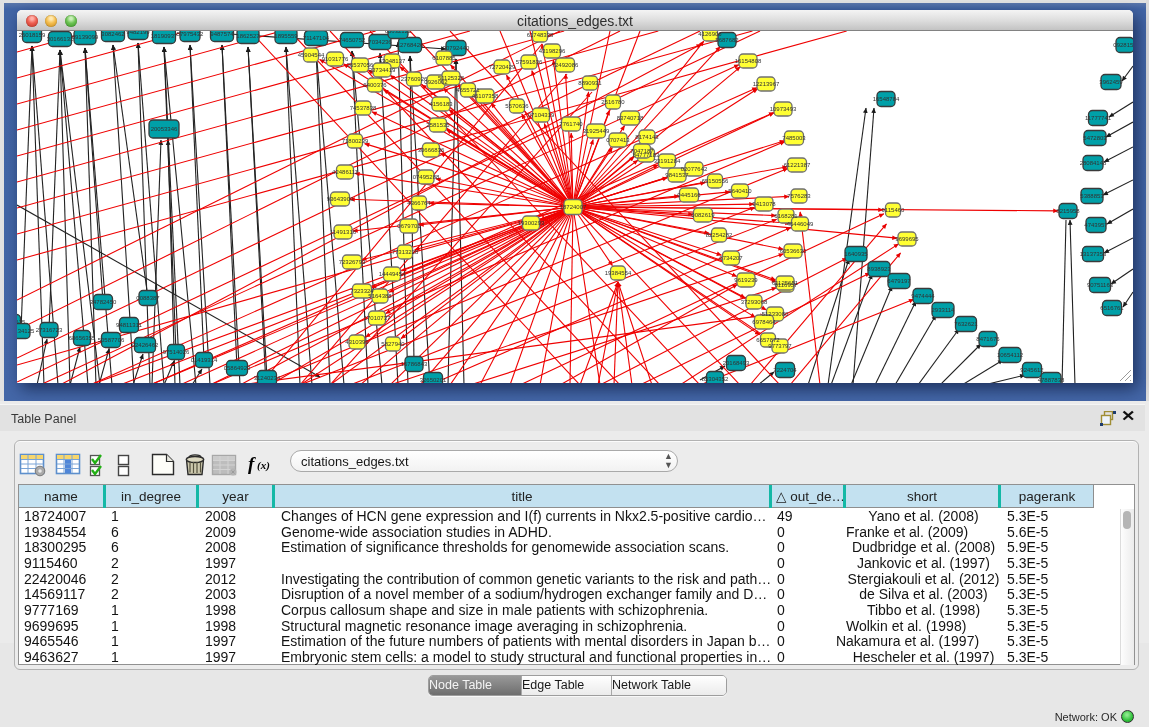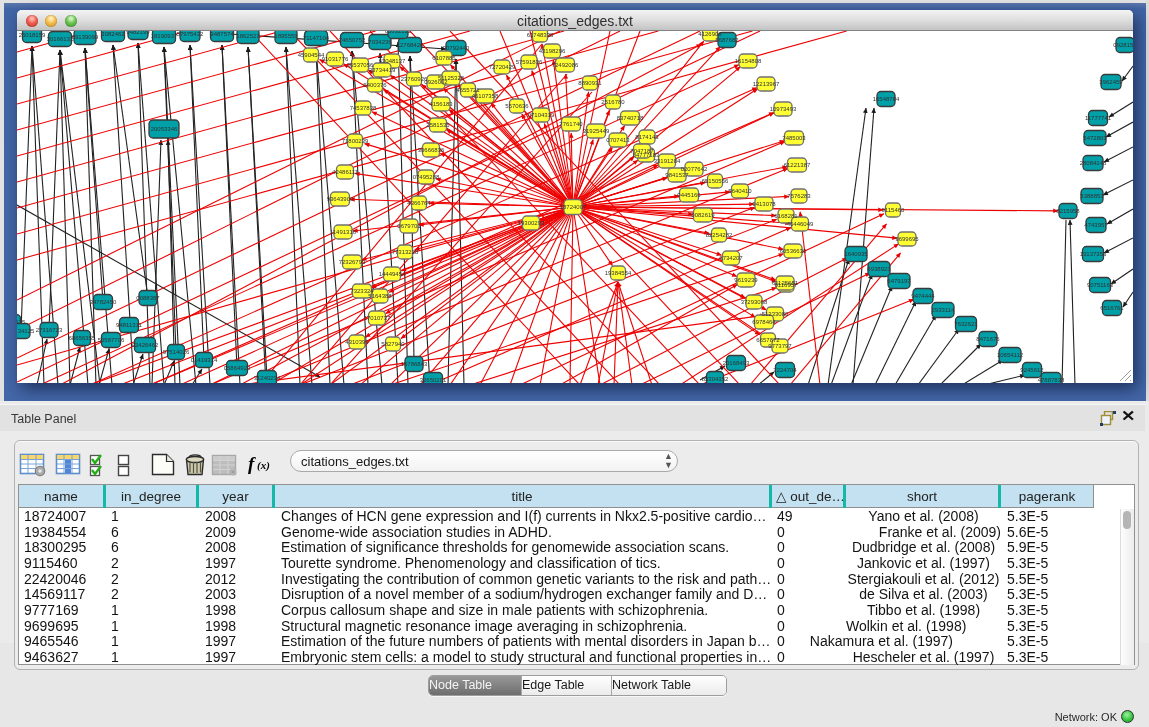--- a/index.html
+++ b/index.html
@@ -649,37 +649,36 @@
           <span class="c" style="left:758px;width:65px">49</span>
           <span class="c" style="left:827px;width:155px;text-align:center">Yano et al. (2008)</span>
           <span class="c" style="left:988px;width:86px">5.3E-5</span>
         </div>
         <div class="tr" style="top:15.7px">
           <span class="c" style="left:5px;width:80px">19384554</span>
           <span class="c" style="left:92px;width:80px">6</span>
           <span class="c" style="left:186px;width:66px">2009</span>
           <span class="c" style="left:262px;width:492px">Genome-wide association studies in ADHD.</span>
           <span class="c" style="left:758px;width:65px">0</span>
-          <span class="c" style="left:827px;width:155px;text-align:right">Franke et al. (2009)</span>
+          <span class="c" style="left:827px;width:155px;text-align:left">Franke et al. (2009)</span>
           <span class="c" style="left:988px;width:86px">5.6E-5</span>
         </div>
         <div class="tr" style="top:31.3px">
           <span class="c" style="left:5px;width:80px">18300295</span>
           <span class="c" style="left:92px;width:80px">6</span>
           <span class="c" style="left:186px;width:66px">2008</span>
           <span class="c" style="left:262px;width:492px">Estimation of significance thresholds for genomewide association scans.</span>
           <span class="c" style="left:758px;width:65px">0</span>
           <span class="c" style="left:827px;width:155px;text-align:center">Dudbridge et al. (2008)</span>
           <span class="c" style="left:988px;width:86px">5.9E-5</span>
         </div>
         <div class="tr" style="top:47.0px">
           <span class="c" style="left:5px;width:80px">9115460</span>
           <span class="c" style="left:92px;width:80px">2</span>
           <span class="c" style="left:186px;width:66px">1997</span>
-          <span class="c" style="left:262px;width:492px">Tourette syndrome. Phenomenology and classification of tics.</span>
           <span class="c" style="left:758px;width:65px">0</span>
           <span class="c" style="left:827px;width:155px;text-align:center">Jankovic et al. (1997)</span>
           <span class="c" style="left:988px;width:86px">5.3E-5</span>
         </div>
         <div class="tr" style="top:62.6px">
           <span class="c" style="left:5px;width:80px">22420046</span>
           <span class="c" style="left:92px;width:80px">2</span>
           <span class="c" style="left:186px;width:66px">2012</span>
           <span class="c" style="left:262px;width:492px">Investigating the contribution of common genetic variants to the risk and pathogen…</span>
           <span class="c" style="left:758px;width:65px">0</span>
@@ -712,21 +711,21 @@
           <span class="c" style="left:758px;width:65px">0</span>
           <span class="c" style="left:827px;width:155px;text-align:left">Wolkin et al. (1998)</span>
           <span class="c" style="left:988px;width:86px">5.3E-5</span>
         </div>
         <div class="tr" style="top:125.2px">
           <span class="c" style="left:5px;width:80px">9465546</span>
           <span class="c" style="left:92px;width:80px">1</span>
           <span class="c" style="left:186px;width:66px">1997</span>
           <span class="c" style="left:262px;width:492px">Estimation of the future numbers of patients with mental disorders in Japan base…</span>
           <span class="c" style="left:758px;width:65px">0</span>
-          <span class="c" style="left:779px;width:155px;text-align:right">Nakamura et al. (1997)</span>
+          <span class="c" style="left:811px;width:155px;text-align:center">Nakamura et al. (1997)</span>
           <span class="c" style="left:988px;width:86px">5.3E-5</span>
         </div>
         <div class="tr" style="top:140.8px">
           <span class="c" style="left:5px;width:80px">9463627</span>
           <span class="c" style="left:92px;width:80px">1</span>
           <span class="c" style="left:186px;width:66px">1997</span>
           <span class="c" style="left:262px;width:492px">Embryonic stem cells: a model to study structural and functional properties in car…</span>
           <span class="c" style="left:758px;width:65px">0</span>
           <span class="c" style="left:827px;width:155px;text-align:center">Hescheler et al. (1997)</span>
           <span class="c" style="left:988px;width:86px">5.3E-5</span>

